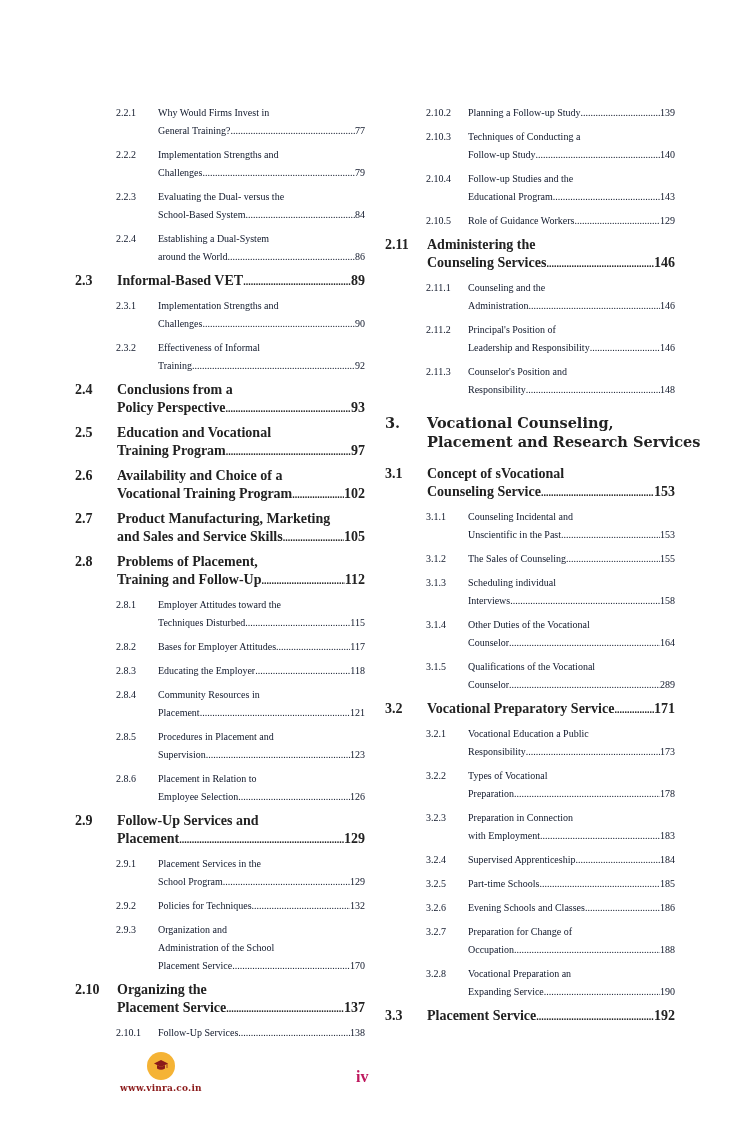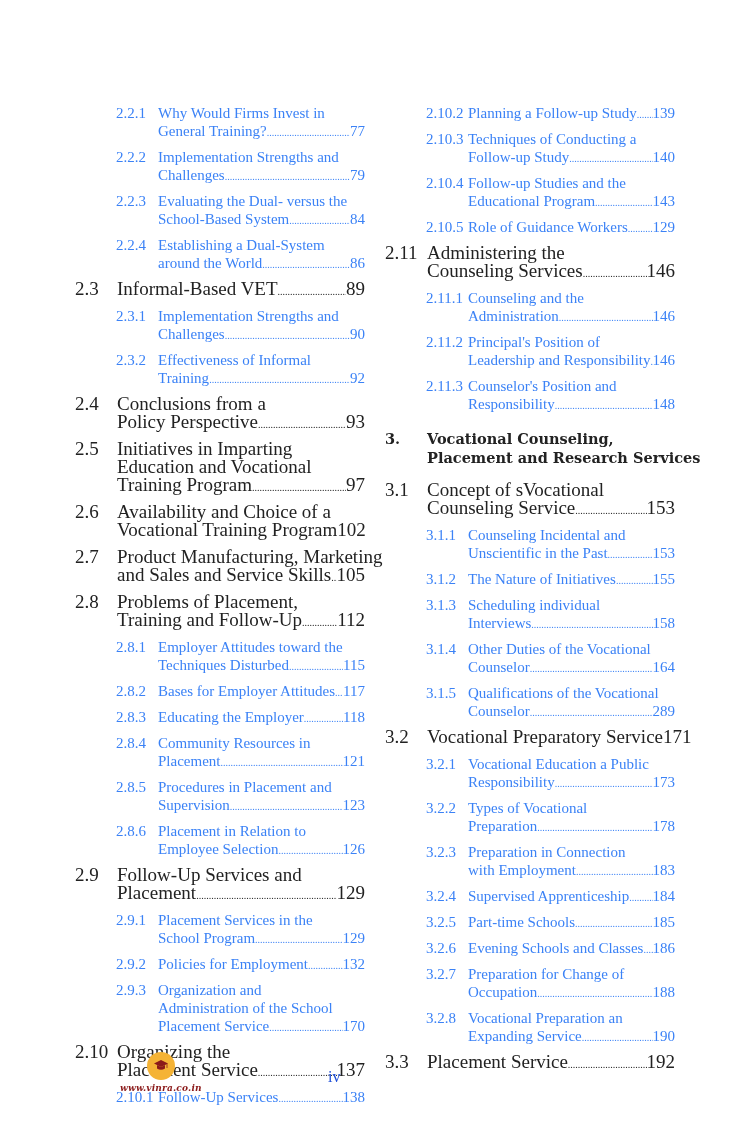--- a/index.html
+++ b/index.html
@@ -12,42 +12,42 @@
   .entry { display: flex; align-items: flex-start; }
   .num { flex: 0 0 auto; }
   .text { flex: 1 1 auto; min-width: 0; }
   .line { display: flex; align-items: baseline; white-space: nowrap; }
   .line .t { flex: 0 0 auto; }
   .line .dots { flex: 1 1 auto; overflow: hidden; white-space: nowrap; }
   .line .dots::after { content: "................................................................................................................................................"; letter-spacing: 0; }
   .line .pg { flex: 0 0 auto; }
 
   
-  .sub { font-size: 15px; line-height: 18px; color: #3b82f6; margin-bottom: 6px; }
+  .sub { font-size: 10px; line-height: 18px; color: #0f172a; margin-bottom: 6px; }
   .sub .num { width: 42px; margin-left: 41px; }
   .sub .dots { font-size: 10px; letter-spacing: 0; }
 
   
-  .sec { font-size: 19px; line-height: 18px; font-weight: normal; color: #222; margin-bottom: 6px; }
+  .sec { font-size: 14px; line-height: 18px; font-weight: bold; color: #222; margin-bottom: 6px; }
   .sec .num { width: 42px; }
   .sec .dots { font-size: 10px; }
 
   
   .chap { font-family: "DejaVu Serif", "Liberation Serif", serif; font-size: 14.5px; line-height: 19px;
           font-weight: bold; color: #222; margin: 14px 0 14px 0; }
   .chap .num { width: 42px; }
   .chap .t { white-space: normal; text-align: center; }
 
   #footer-logo { position: absolute; left: 147px; top: 1052px; width: 28px; height: 28px;
                  border-radius: 50%; background: #f5b335; display: flex; align-items: center;
                  justify-content: center; }
   #footer-logo svg { width: 16px; height: 14px; }
   #footer-url { position: absolute; left: 120px; top: 1083px; font-family: "DejaVu Serif", serif;
-                font-style: italic; font-weight: bold; font-size: 9px; color: #8b1a1a; letter-spacing: 0.2px; }
-  #page-number { position: absolute; left: 328px; top: 1068px; font-size: 16px; color: #1d4ed8; }
+                font-weight: bold; font-size: 9px; color: #8b1a1a; letter-spacing: 0.2px; }
+  #page-number { position: absolute; left: 356px; top: 1068px; font-size: 16px; color: #be185d; font-weight: bold; }
 </style>
 </head>
 <body>
 
 <div id="col-left" class="col">
     <div class="entry sub">
       <div class="num">2.2.1</div>
       <div class="text">
         <div class="line">
           <span class="t">Why Would Firms Invest in</span>
@@ -144,23 +144,20 @@
           <span class="t">Policy Perspective</span>
           <span class="dots"></span>
           <span class="pg">93</span>
         </div>
       </div>
     </div>
     <div class="entry sec">
       <div class="num">2.5</div>
       <div class="text">
         <div class="line">
-          <span class="t">Initiatives in Imparting</span>
-        </div>
-        <div class="line">
           <span class="t">Education and Vocational</span>
         </div>
         <div class="line">
           <span class="t">Training Program</span>
           <span class="dots"></span>
           <span class="pg">97</span>
         </div>
       </div>
     </div>
     <div class="entry sec">
@@ -297,21 +294,21 @@
           <span class="t">School Program</span>
           <span class="dots"></span>
           <span class="pg">129</span>
         </div>
       </div>
     </div>
     <div class="entry sub">
       <div class="num">2.9.2</div>
       <div class="text">
         <div class="line">
-          <span class="t">Policies for Employment</span>
+          <span class="t">Policies for Techniques</span>
           <span class="dots"></span>
           <span class="pg">132</span>
         </div>
       </div>
     </div>
     <div class="entry sub">
       <div class="num">2.9.3</div>
       <div class="text">
         <div class="line">
           <span class="t">Organization and</span>
@@ -483,21 +480,21 @@
           <span class="t">Unscientific in the Past</span>
           <span class="dots"></span>
           <span class="pg">153</span>
         </div>
       </div>
     </div>
     <div class="entry sub">
       <div class="num">3.1.2</div>
       <div class="text">
         <div class="line">
-          <span class="t">The Nature of Initiatives</span>
+          <span class="t">The Sales of Counseling</span>
           <span class="dots"></span>
           <span class="pg">155</span>
         </div>
       </div>
     </div>
     <div class="entry sub">
       <div class="num">3.1.3</div>
       <div class="text">
         <div class="line">
           <span class="t">Scheduling individual</span>

